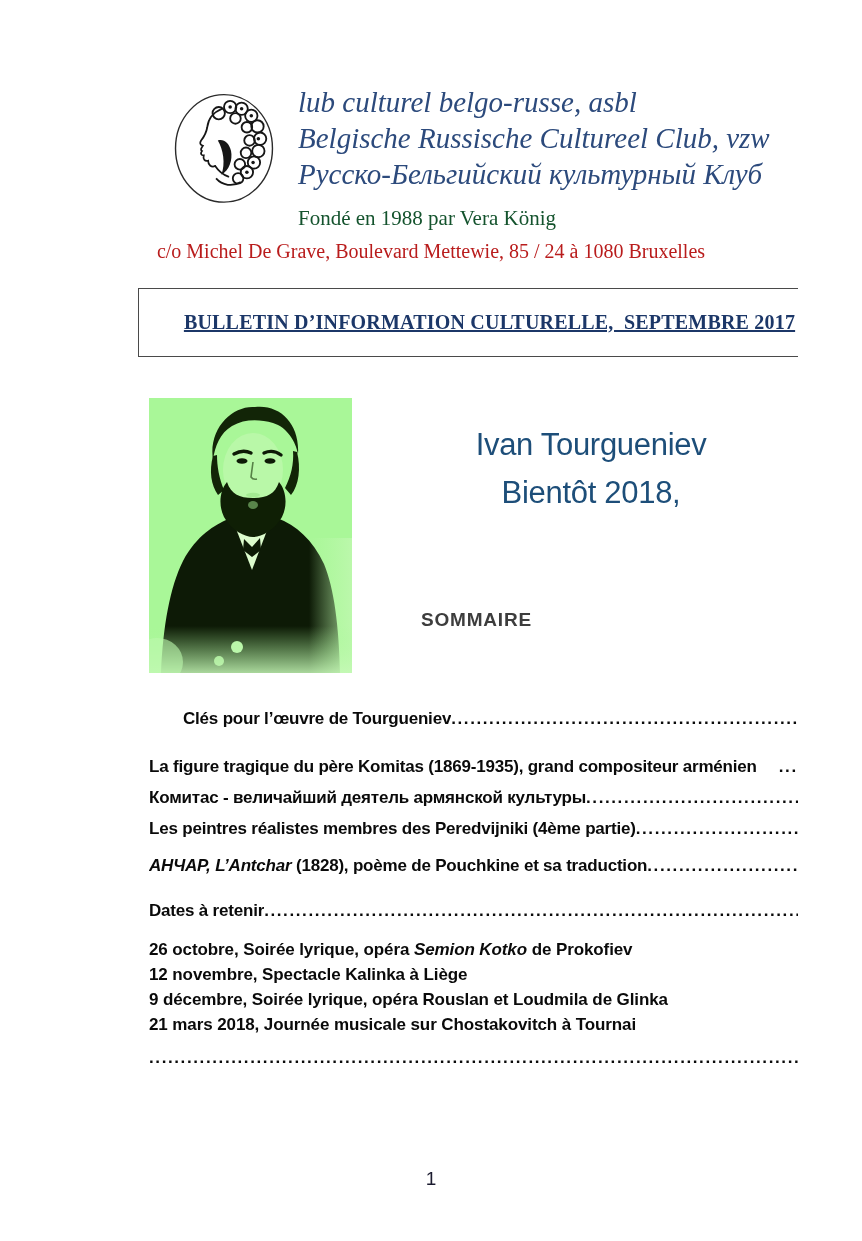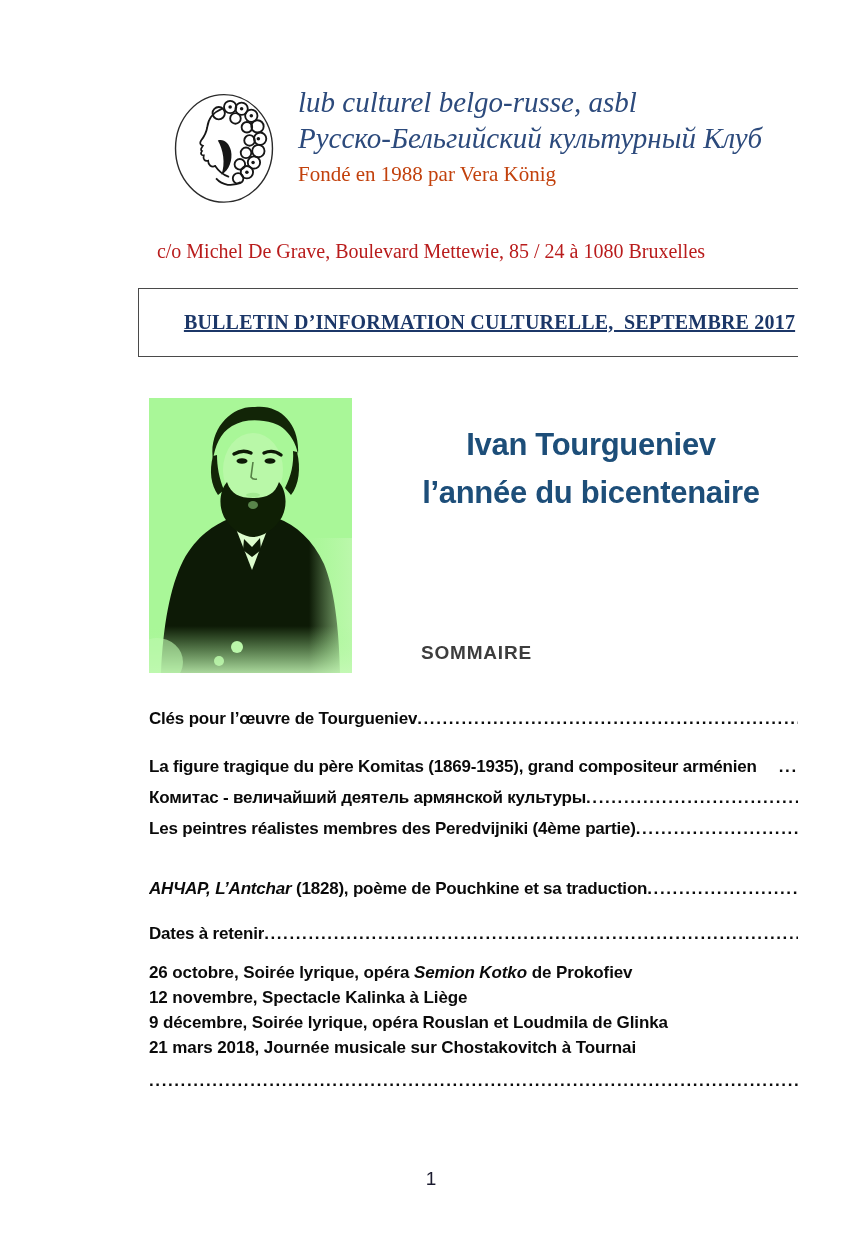--- a/index.html
+++ b/index.html
@@ -25,22 +25,22 @@
   .masthead{position:absolute;left:108px;top:84px;display:flex;gap:22px;}
   .logo{width:104px;height:118px;flex:0 0 auto;margin-top:8px;}
   .club-names{padding-top:0;}
   .club-line{
     font-style:italic;
     font-size:29px;line-height:36px;
     color:var(--header-blue);
     white-space:nowrap;
   }
   .founded{
-    font-size:21px;line-height:30px;margin-top:3px;
-    color:#c2410c;
+    font-size:21px;line-height:30px;margin-top:11px;
+    color:#14532d;
   }
   
   .address{
     position:absolute;left:0;top:240px;width:100%;
     text-align:center;font-size:20px;color:#b91c1c;
     white-space:pre;
   }
   
   .banner{
     position:absolute;left:74px;top:288px;width:703px;height:69px;
@@ -50,41 +50,41 @@
   .banner-text{
     font-weight:bold;font-size:20px;letter-spacing:0.2px;
     color:var(--banner-blue);white-space:pre;text-decoration:underline;
   }
   
   .portrait{position:absolute;left:85px;top:398px;width:203px;height:275px;}
   .portrait svg{display:block;width:100%;height:100%;}
   .feature-title{
     position:absolute;left:288px;top:421px;width:478px;
     font-family:"Liberation Sans","DejaVu Sans",sans-serif;
-    font-weight:bold;font-size:31px;line-height:48px;letter-spacing:-0.3px;
+    font-weight:normal;font-size:31px;line-height:48px;letter-spacing:-0.3px;
     color:var(--title-blue);text-align:center;
   }
   .sommaire{
-    position:absolute;left:357px;top:642px;
+    position:absolute;left:357px;top:609px;
     font-family:"Liberation Sans","DejaVu Sans",sans-serif;
     font-weight:bold;font-size:19px;letter-spacing:0.8px;
     color:var(--sommaire-gray);
   }
   
   .content{
     position:absolute;left:85px;top:708px;width:710px;
     font-family:"Liberation Sans","DejaVu Sans",sans-serif;
     font-weight:bold;font-size:17px;line-height:22px;letter-spacing:-0.2px;
     color:#0a0a0a;
   }
   .toc-row{display:flex;align-items:baseline;white-space:nowrap;overflow:hidden;}
-  #toc-list .toc-row:nth-child(1){margin-bottom:26px;}
+  #toc-list .toc-row:nth-child(1){margin-bottom:26px;margin-left:34px;}
   #toc-list .toc-row:nth-child(2){margin-bottom:9px;gap:22px;}
   #toc-list .toc-row:nth-child(3){margin-bottom:9px;}
-  #toc-list .toc-row:nth-child(4){margin-bottom:38px;}
+  #toc-list .toc-row:nth-child(4){margin-bottom:15px;}
   #toc-list .toc-row:nth-child(5){margin-bottom:23px;align-items:center;}
   #toc-list .toc-row:nth-child(6){margin-bottom:0;}
   .toc-text{flex:0 1 auto;overflow:hidden;}
   .leader{flex:1 1 8px;overflow:hidden;white-space:nowrap;}
   .leader::after{
     content:"....................................................................................................................................................................";
     letter-spacing:1.6px;
   }
   .toc-page{flex:0 0 auto;}
   .it{font-style:italic;}
@@ -139,20 +139,21 @@
             <circle cx="92" cy="80" r="2"></circle>
           <circle cx="79" cy="19" r="2"></circle>
             <circle cx="85" cy="91" r="2"></circle>
         </g>
 
         <path d="M50,98 C57,106 69,108 78,102" fill="none" stroke="#161616" stroke-width="2"></path>
       </svg>
     </div>
     <div class="club-names">
       <div class="club-line">lub culturel belgo-russe, asbl</div>
+      <div class="club-line">Belgische Russische Cultureel Club, vzw</div>
       <div class="club-line">Русско-Бельгийский культурный Клуб</div>
       <div class="founded">Fondé en 1988 par Vera König</div>
     </div>
   </header>
 
   <div class="address">c/o Michel De Grave, Boulevard Mettewie, 85 / 24 à 1080 Bruxelles</div>
 
   <div class="banner">
     <span class="banner-text">BULLETIN D’INFORMATION CULTURELLE,  SEPTEMBRE 2017</span>
   </div>
@@ -198,21 +199,21 @@
       <circle cx="70" cy="263" r="5" fill="#b4f3a2" opacity="0.9"></circle>
 
       <rect x="160" y="140" width="43" height="135" fill="url(#fadeSide)"></rect>
       <rect y="228" width="203" height="47" fill="url(#fadeB)"></rect>
       <ellipse cx="8" cy="264" rx="26" ry="24" fill="#bdf8ad" opacity="0.6"></ellipse>
     </svg>
   </div>
 
   <div class="feature-title">
     <div>Ivan Tourgueniev</div>
-    <div>l’année du bicentenaire</div>
+    <div>Bientôt 2018,</div>
   </div>
 
   <div class="sommaire">SOMMAIRE</div>
 
   <div class="content">
     <div id="toc-list">
         <div class="toc-row">
           <span class="toc-text"><span>Clés pour l’œuvre de Tourgueniev</span></span>
           <span class="leader"></span>
           <span class="toc-page">2</span>

